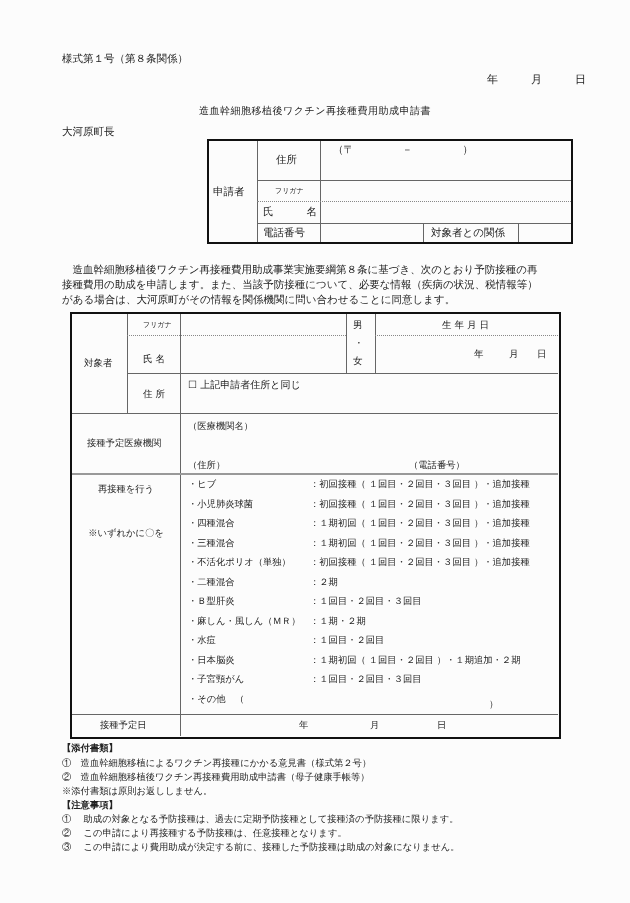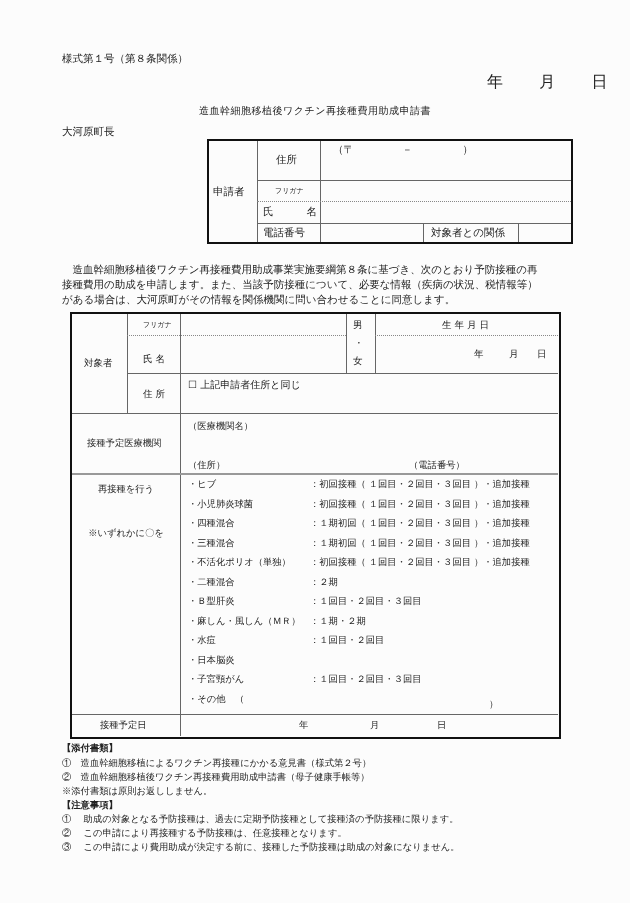--- a/index.html
+++ b/index.html
@@ -4,21 +4,21 @@
 <style>
   html, body { margin:0; padding:0; }
   body {
     width:630px; height:903px; position:relative; overflow:hidden;
     background:#fcfcfc; color:#222;
     font-family:"DejaVu Serif","Liberation Serif",serif;
     font-size:10px;
   }
   .abs { position:absolute; white-space:nowrap; }
   .form-no { left:62px; top:52px; font-size:10.5px; }
-  .date-top { left:487px; top:72px; font-size:16px; word-spacing:0; }
+  .date-top { left:487px; top:72px; font-size:11px; word-spacing:0; }
   .date-top span { display:inline-block; }
   .title { left:0; width:630px; text-align:center; top:104px; font-size:10px; letter-spacing:0.5px; }
   .addressee { left:62px; top:125px; font-size:10.5px; }
 
   
   .app-table { position:absolute; left:207px; top:139px; width:366px; height:105px; border:2px solid #111; box-sizing:border-box; }
   .line-v { position:absolute; background:#666; width:1px; }
   .line-h { position:absolute; background:#666; height:1px; }
   .line-h.dot { background:none; border-top:1px dotted #888; height:0; }
   .cell-text { position:absolute; font-size:10.5px; }
@@ -165,20 +165,21 @@
       <div class="vac-row" style="left: 116px; top: 300.5px; width: 370px; height: 16px;">
         <span class="vac-name">・麻しん・風しん（ＭＲ）</span>
         <span class="vac-doses">：１期・２期</span>
       </div>
       <div class="vac-row" style="left: 116px; top: 320px; width: 370px; height: 16px;">
         <span class="vac-name">・水痘</span>
         <span class="vac-doses">：１回目・２回目</span>
       </div>
       <div class="vac-row" style="left: 116px; top: 339.5px; width: 370px; height: 16px;">
         <span class="vac-name">・日本脳炎</span>
+        <span class="vac-doses">：１期初回（ １回目・２回目 ）・１期追加・２期</span>
       </div>
       <div class="vac-row" style="left: 116px; top: 359px; width: 370px; height: 16px;">
         <span class="vac-name">・子宮頸がん</span>
         <span class="vac-doses">：１回目・２回目・３回目</span>
       </div>
       <div class="vac-row" style="left: 116px; top: 378.5px; width: 370px; height: 16px;">
         <span class="vac-name">・その他　（</span>
         <span class="vac-doses"></span>
       </div>
     </div>

